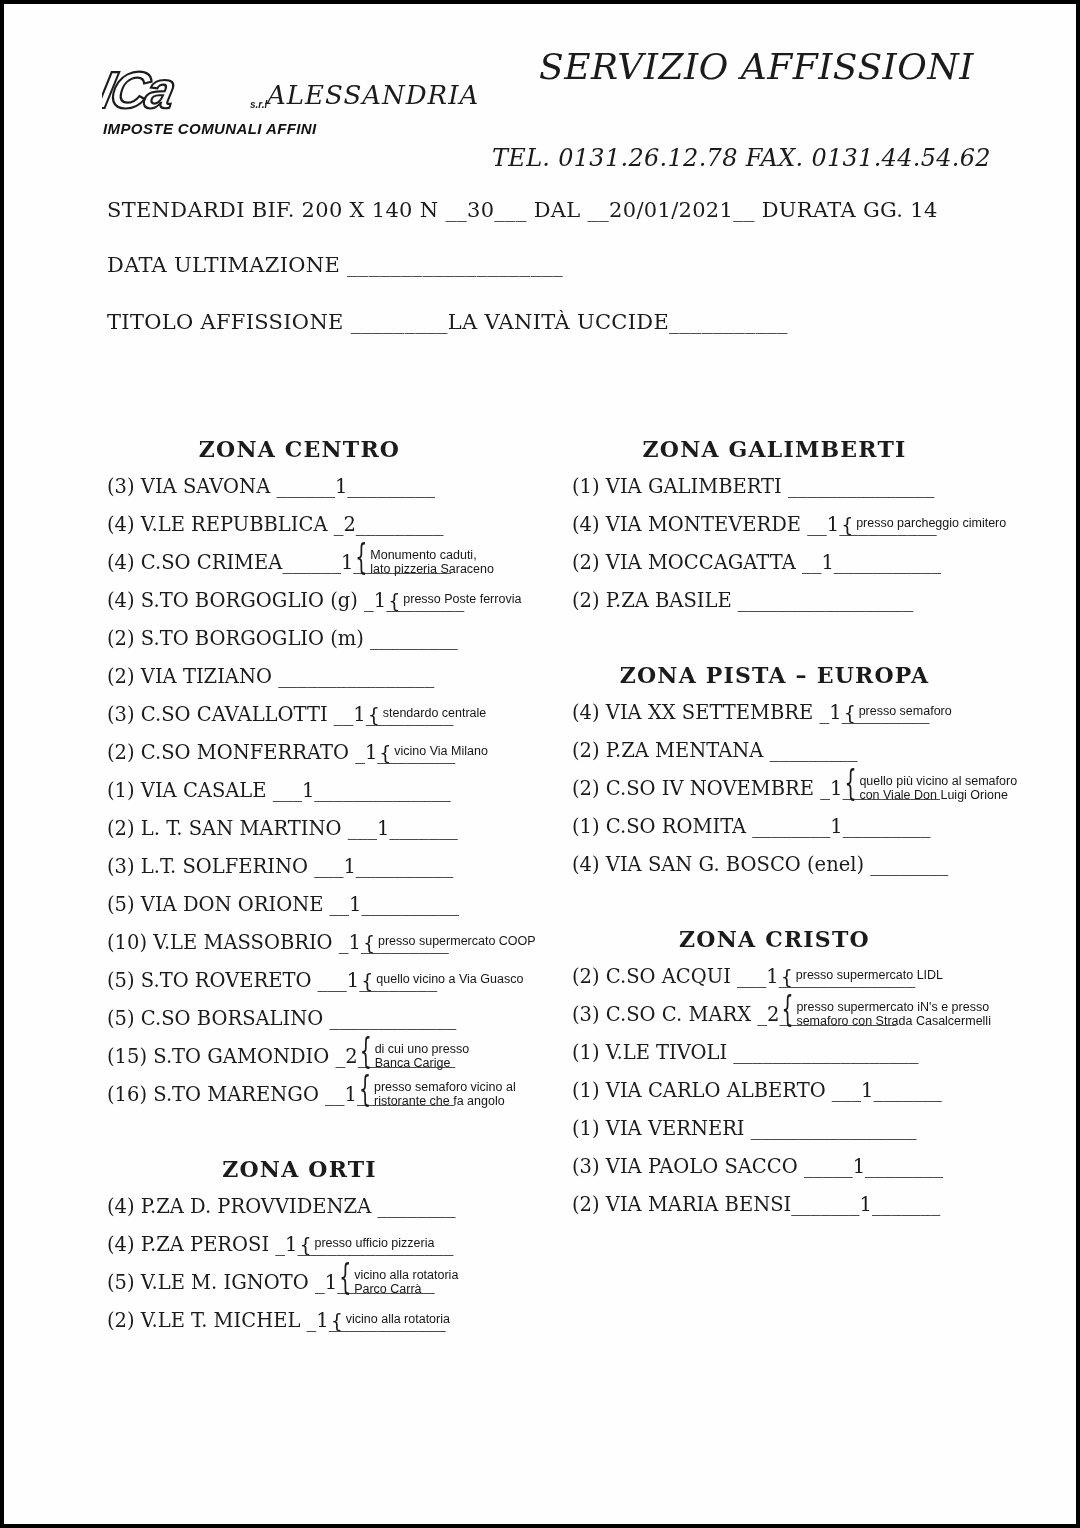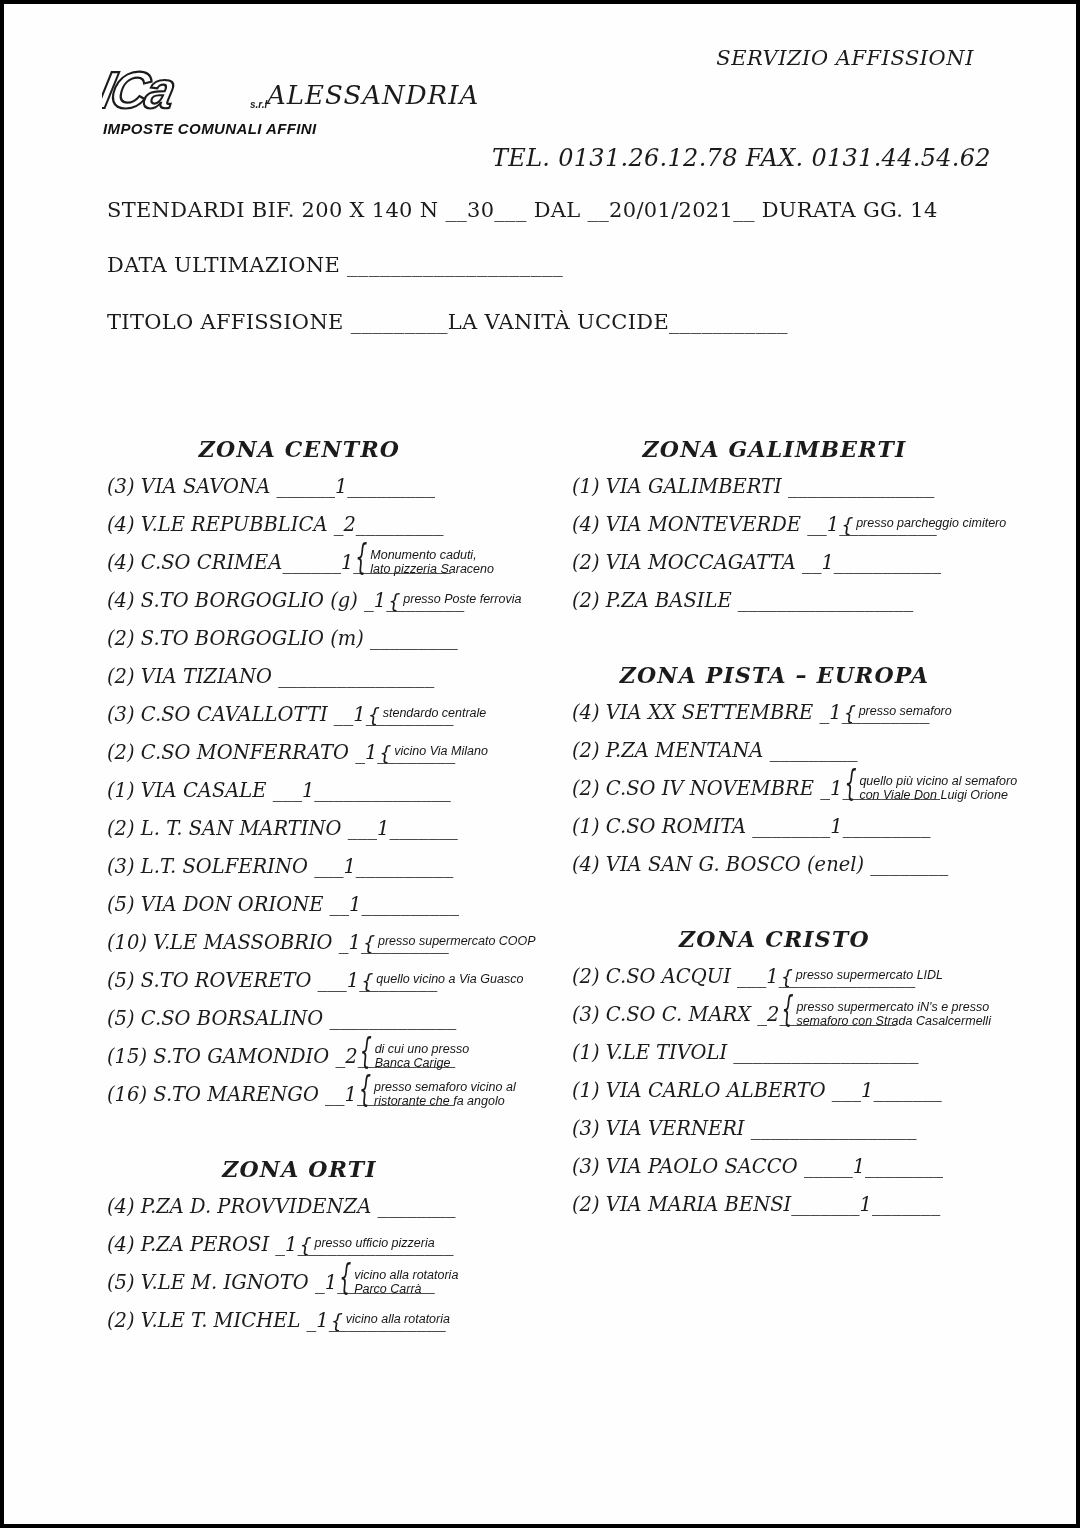--- a/index.html
+++ b/index.html
@@ -20,35 +20,35 @@
     font-family:"Liberation Sans",sans-serif;
     font-weight:bold;font-style:italic;
     font-size:15px;letter-spacing:.4px;color:#111;
   }
   .city{
     position:absolute;left:263px;top:76px;
     font-style:italic;font-size:26px;letter-spacing:1px;
   }
   .svc-title{
     position:absolute;right:102px;top:42px;
-    font-style:italic;font-size:21px;letter-spacing:.5px;
+    font-style:italic;font-size:36px;letter-spacing:.5px;
   }
   .tel-line{
     position:absolute;left:488px;top:140px;
     font-style:italic;font-size:24px;letter-spacing:.3px;
   }
   
   .fline{position:absolute;left:103px;font-size:21px;letter-spacing:.3px;white-space:nowrap;}
   .fl1{top:194px;}
   .fl2{top:249px;}
   .fl3{top:306px;}
   
   .cols{
     position:absolute;top:426px;left:103px;right:0;
-    display:flex;align-items:flex-start;font-style:italic;
+    display:flex;align-items:flex-start;
   }
   .col{flex:none;}
   .col-left{width:465px;}
   .col-right{width:472px;}
   .zone + .zone{margin-top:36px;}
   .zone-head{
     font-weight:bold;font-size:22px;letter-spacing:1.2px;
     line-height:38px;text-align:center;white-space:nowrap;
   }
   .col-left .zone-head{width:385px;}
@@ -181,20 +181,20 @@
           <div class="zone-head">ZONA CRISTO</div>
           <div class="item"><span class="pre">(2) C.SO ACQUI ___1</span><span class="ng"><span class="brace">{</span><span class="note">
                 <span class="nl">presso supermercato LIDL</span>
               </span><span class="post">______________</span></span></div>
           <div class="item"><span class="pre">(3) C.SO C. MARX _2</span><span class="ng two"><span class="brace">{</span><span class="note">
                 <span class="nl">presso supermercato iN's e presso</span>
                 <span class="nl">semaforo con Strada Casalcermelli</span>
               </span><span class="post">____________</span></span></div>
           <div class="item"><span class="pre">(1) V.LE TIVOLI ___________________</span></div>
           <div class="item"><span class="pre">(1) VIA CARLO ALBERTO ___1_______</span></div>
-          <div class="item"><span class="pre">(3) VIA VERNERI _________________</span></div>
+          <div class="item"><span class="pre">(1) VIA VERNERI _________________</span></div>
           <div class="item"><span class="pre">(3) VIA PAOLO SACCO _____1________</span></div>
           <div class="item"><span class="pre">(2) VIA MARIA BENSI_______1_______</span></div>
         </div>
       </div>
   </div>
 
 </div>
 
 </body></html>

